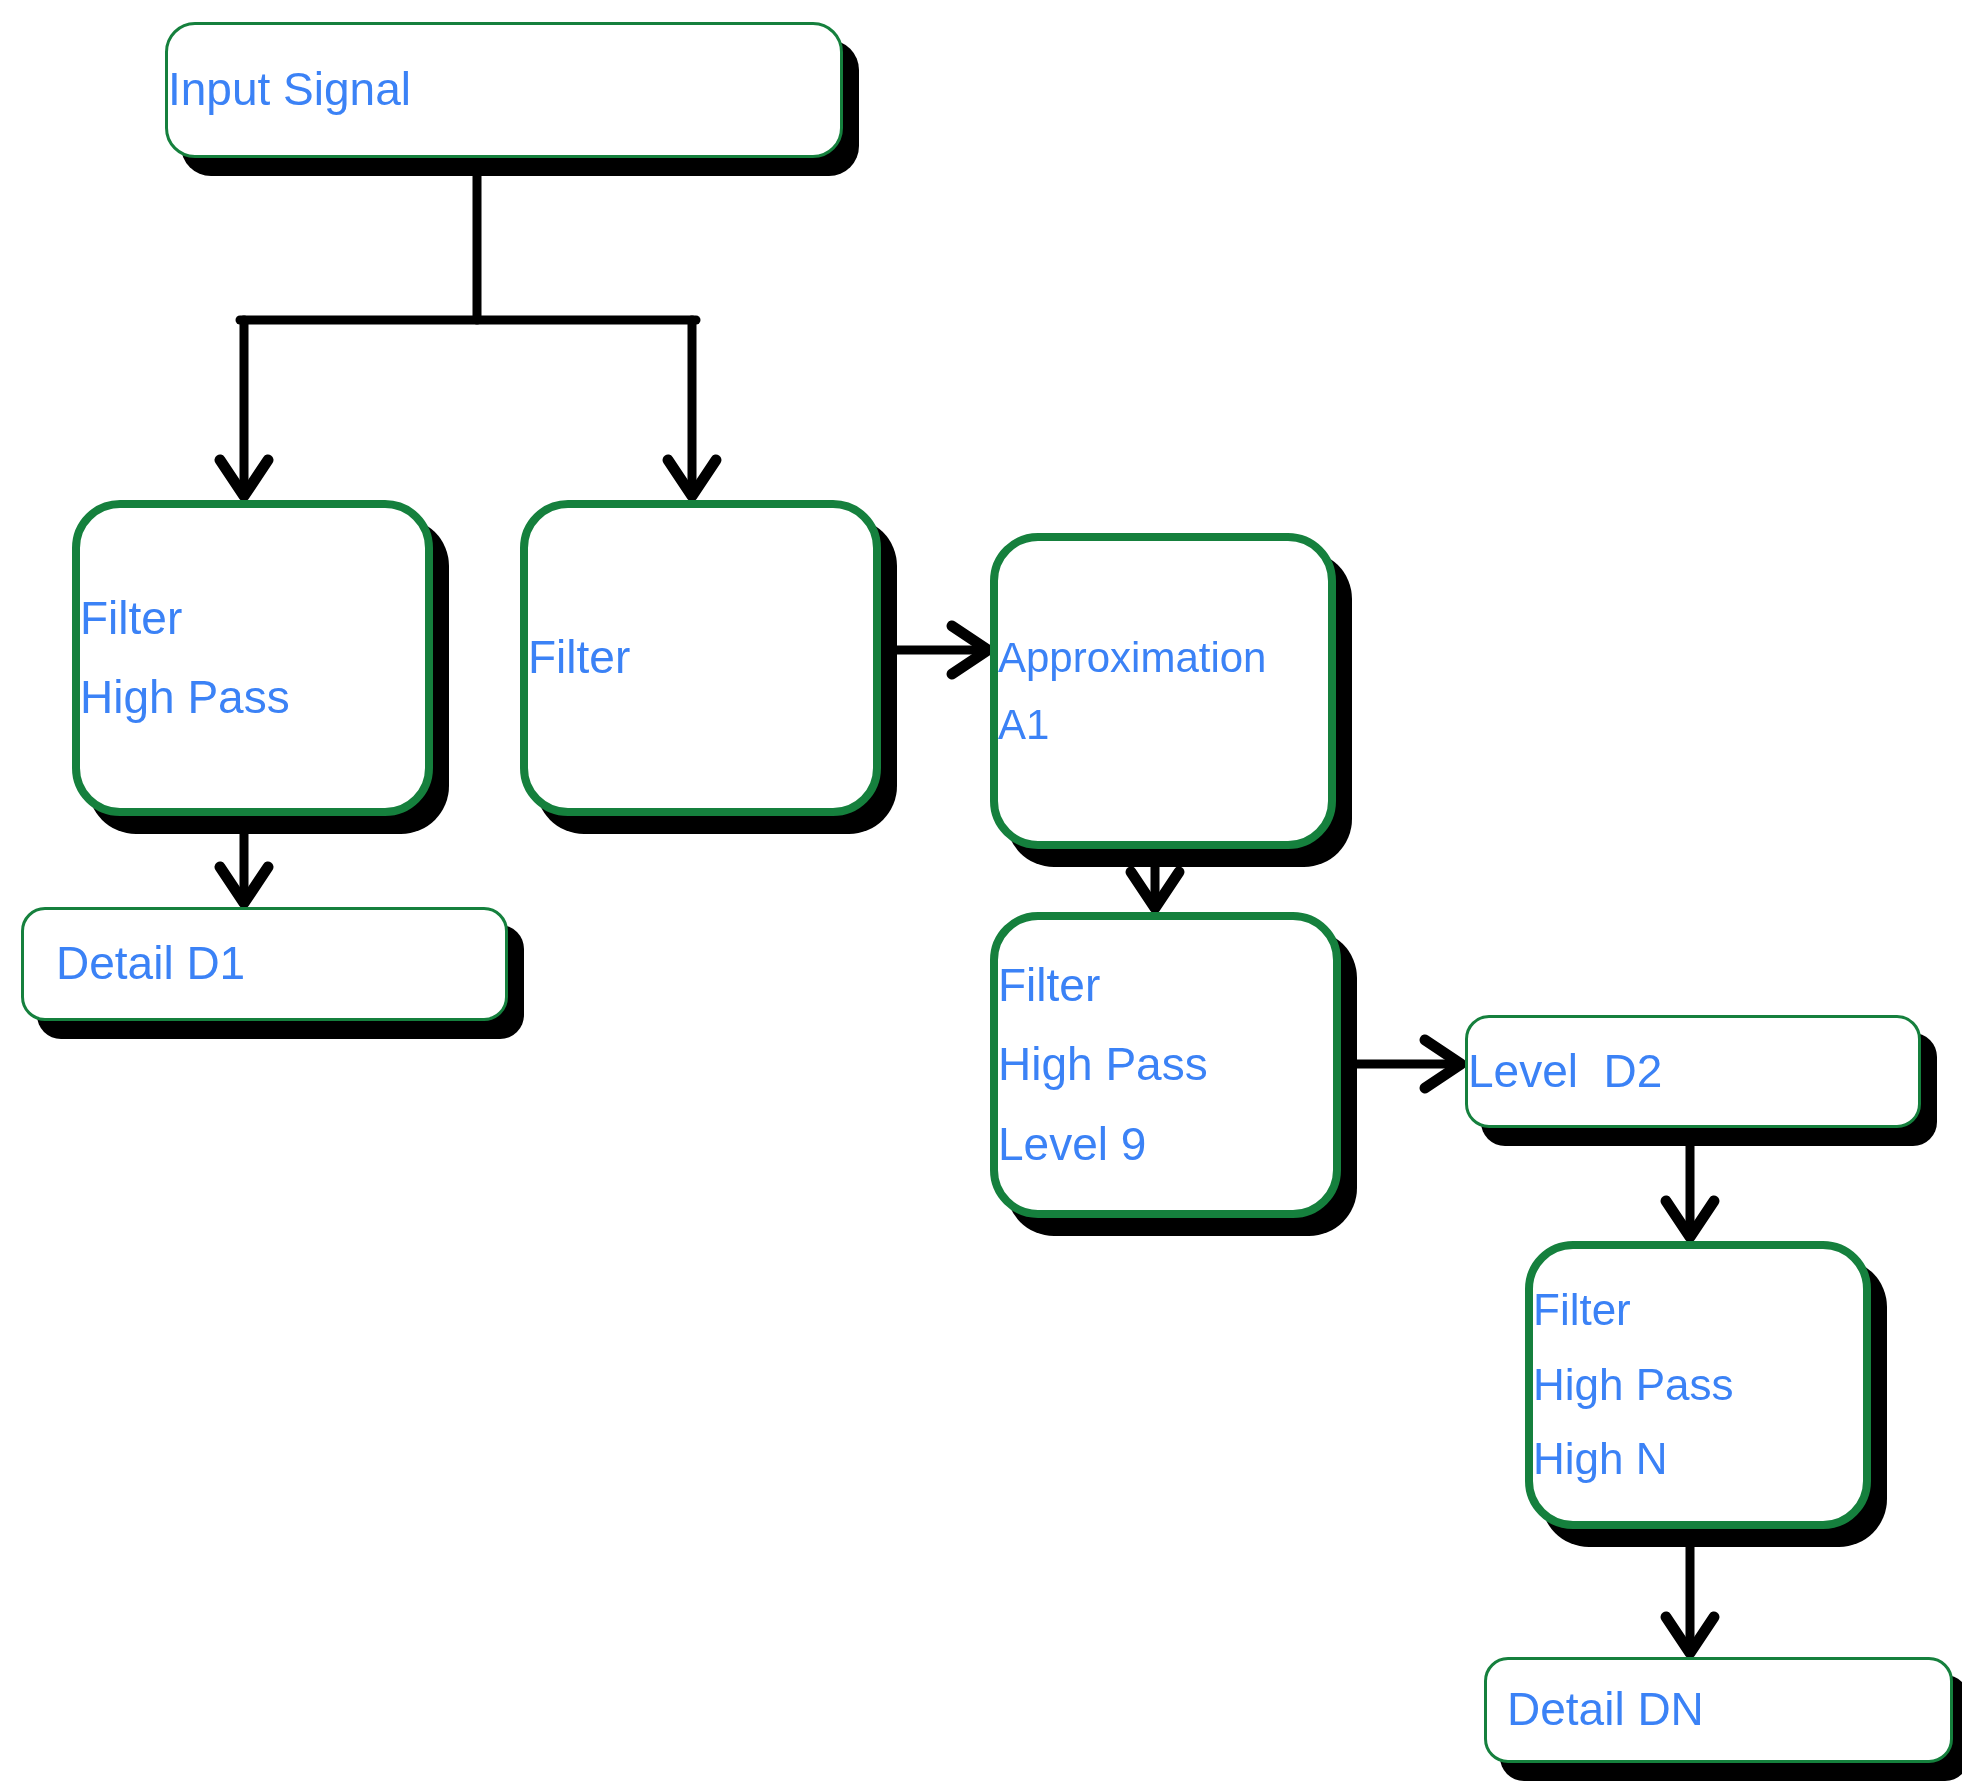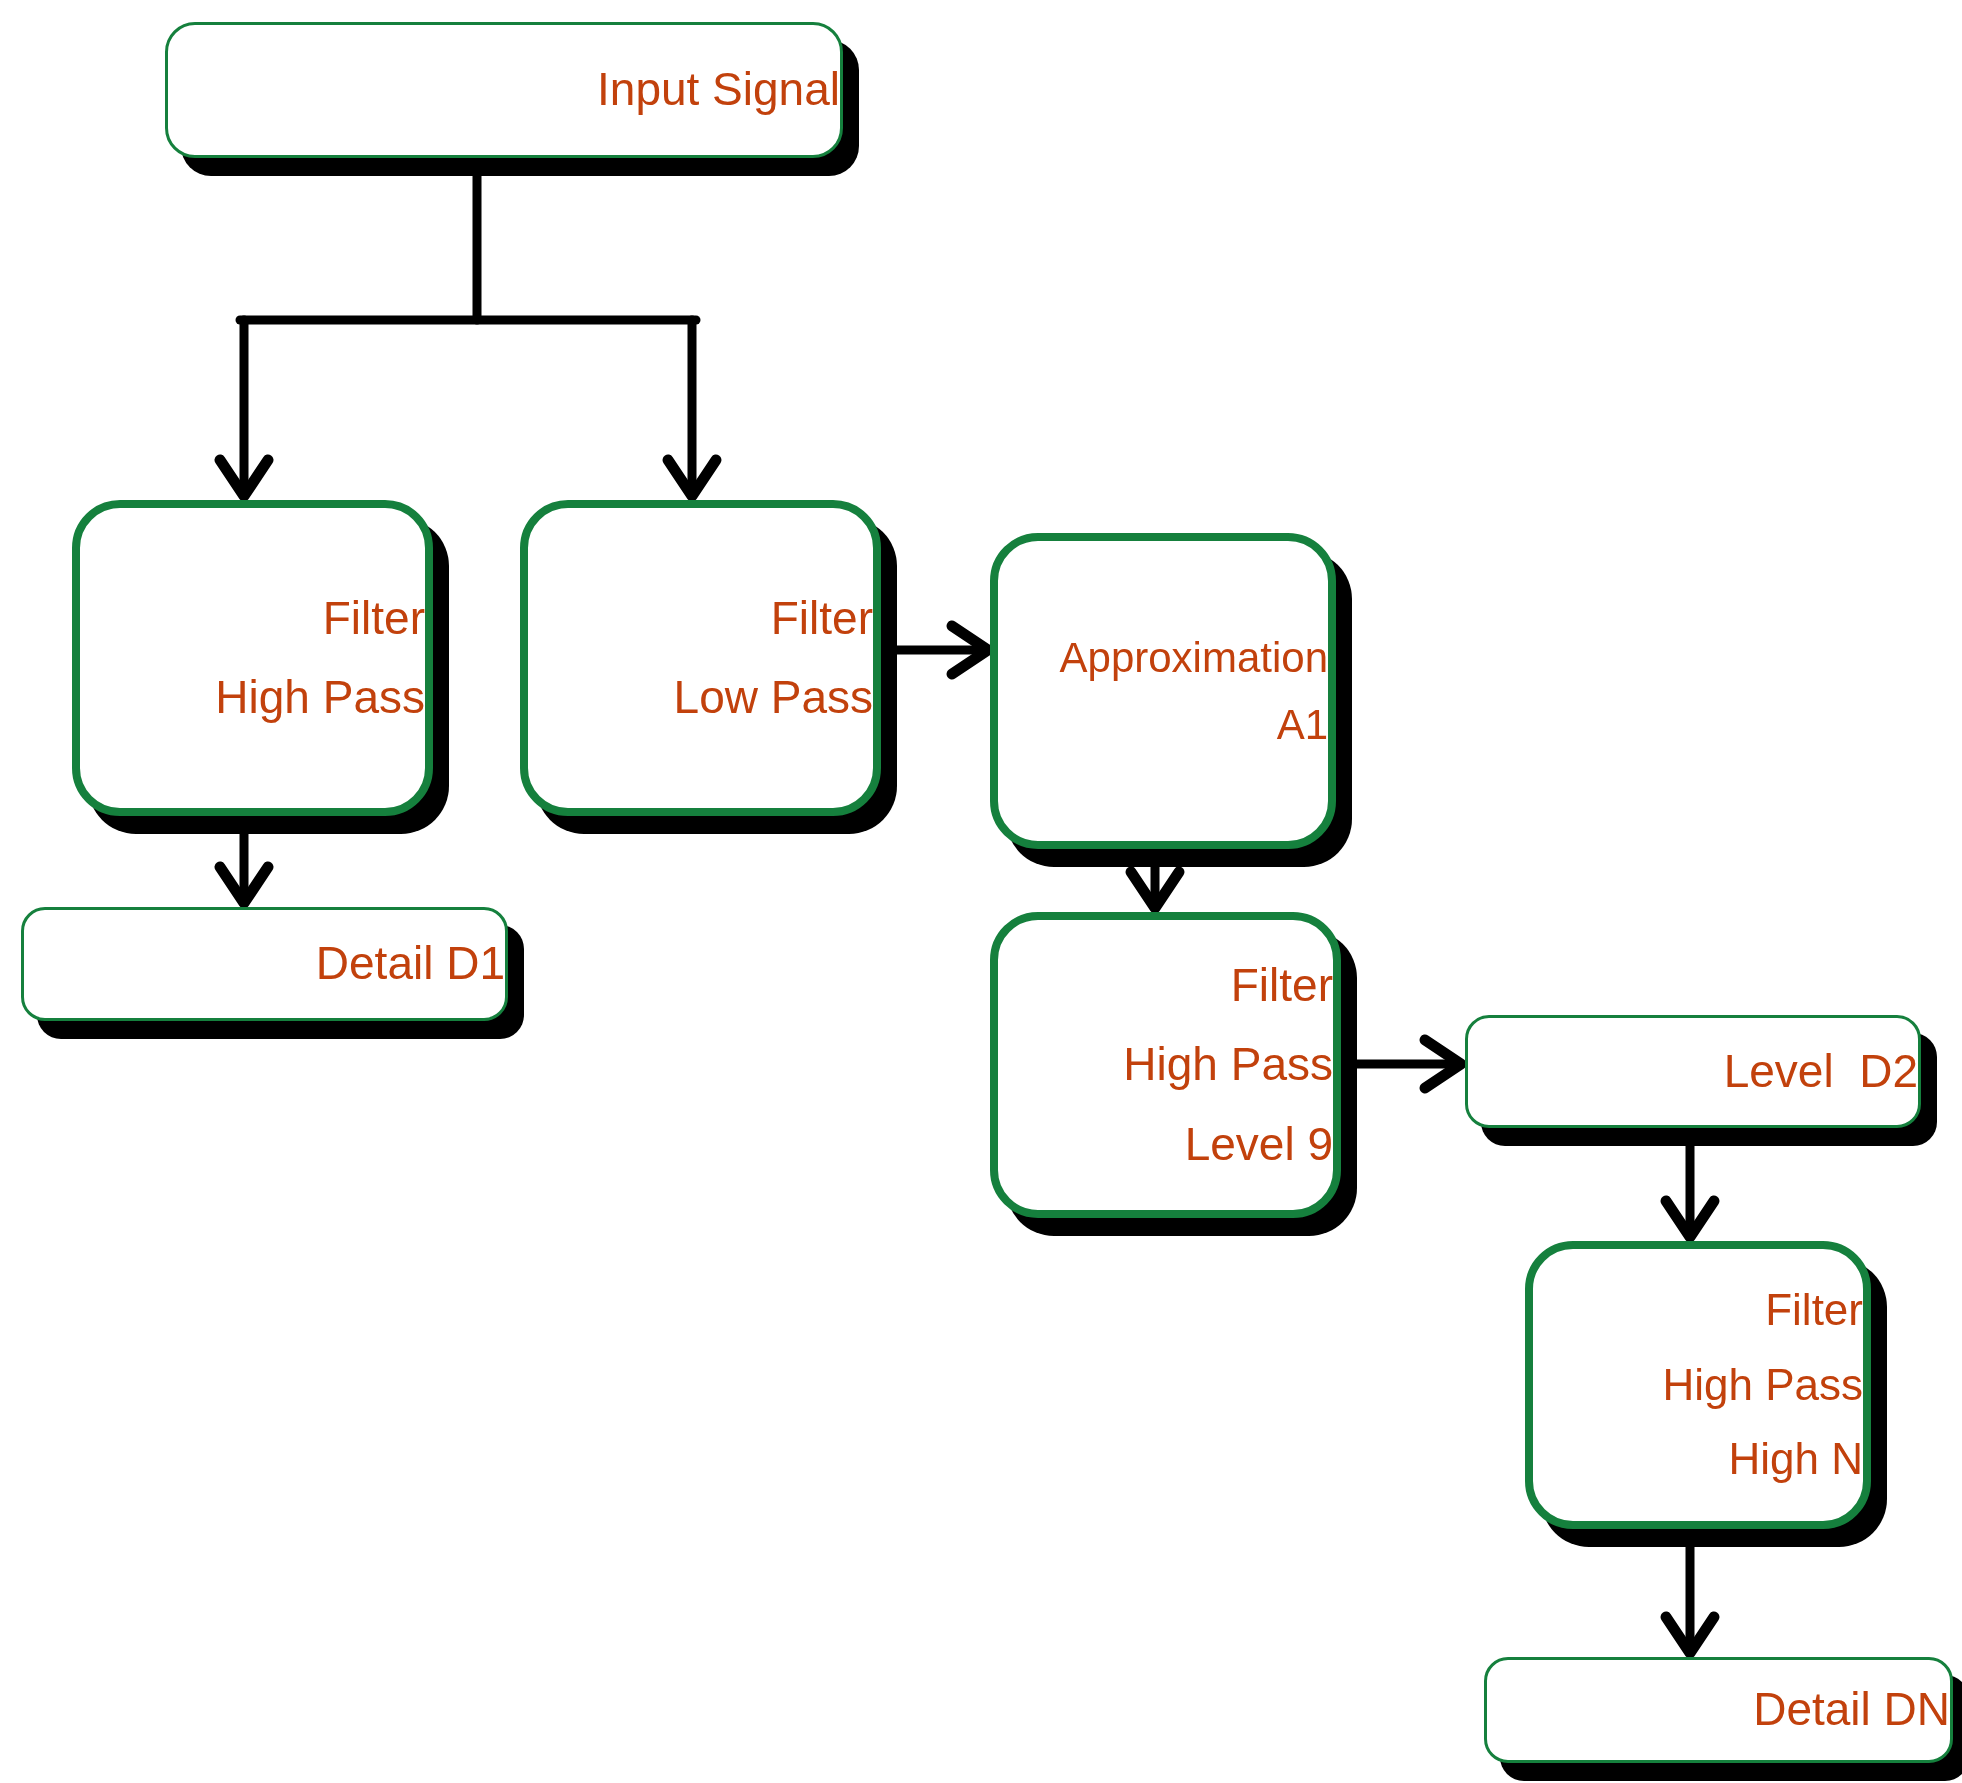--- a/index.html
+++ b/index.html
@@ -32,24 +32,24 @@
     stroke-width: 11;
   }
   .node {
     position: absolute;
     background: #ffffff;
     border: 8px solid #15803d;
     border-radius: 48px;
     box-shadow: 16px 18px 0 #000000;
     display: flex;
     flex-direction: column;
-    align-items: flex-end;
+    align-items: flex-start;
     justify-content: center;
     text-align: center;
-    color: #c2410c;
+    color: #3b82f6;
     font-size: 46px;
     line-height: 1.72;
   }
   .node.banner {
     border-radius: 30px;
     border-width: 3px;
   }
   .node.pill {
     border-radius: 24px;
     border-width: 3px;
@@ -118,21 +118,20 @@
     <span class="lbl">Input Signal</span>
   </div>
 
   <div class="node" style="left:72px; top:500px; width:345px; height:300px;">
     <span class="ln">Filter</span>
     <span class="ln">High Pass</span>
   </div>
 
   <div class="node" style="left:520px; top:500px; width:345px; height:300px;">
     <span class="ln">Filter</span>
-    <span class="ln">Low Pass</span>
   </div>
 
   <div class="node small-text" style="left:990px; top:495px; width:330px; height:300px;margin-top:38px;">
     <span class="ln">Approximation</span>
     <span class="ln">A1</span>
   </div>
 
   <div class="node pill" style="left:21px; top:907px; width:449px; height:108px;padding-left:32px;">
     <span class="lbl">Detail D1</span>
   </div>

